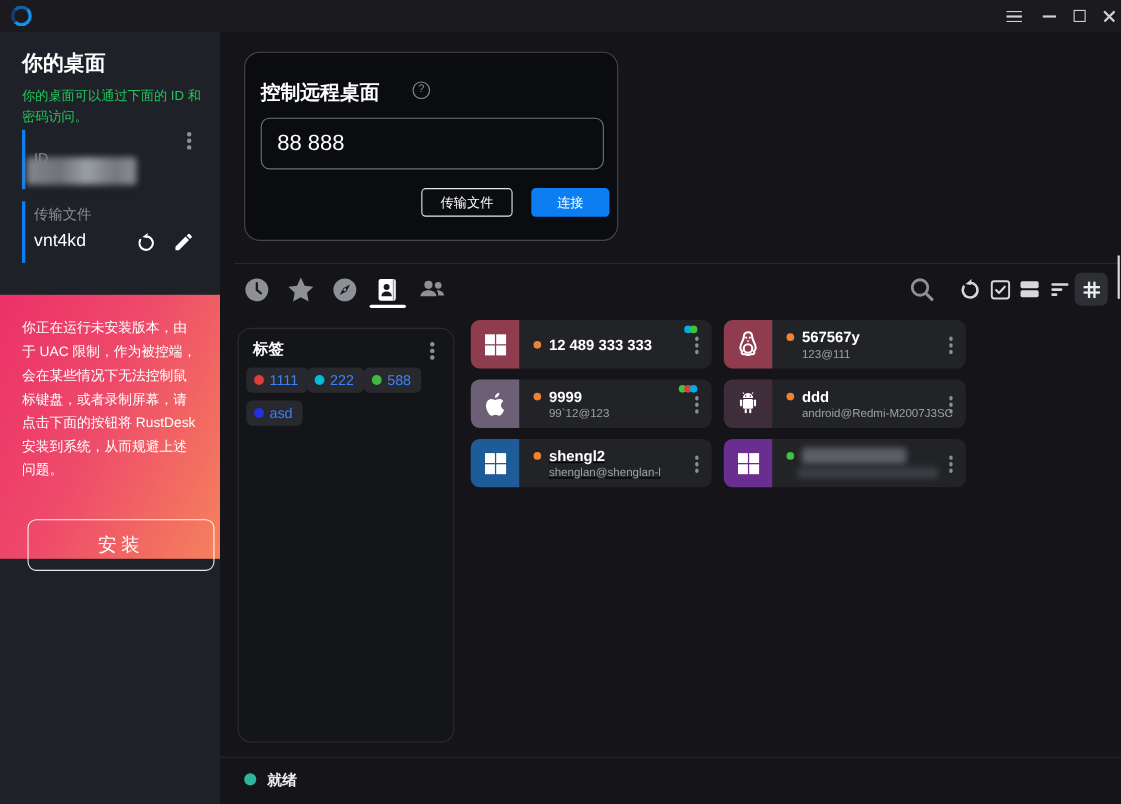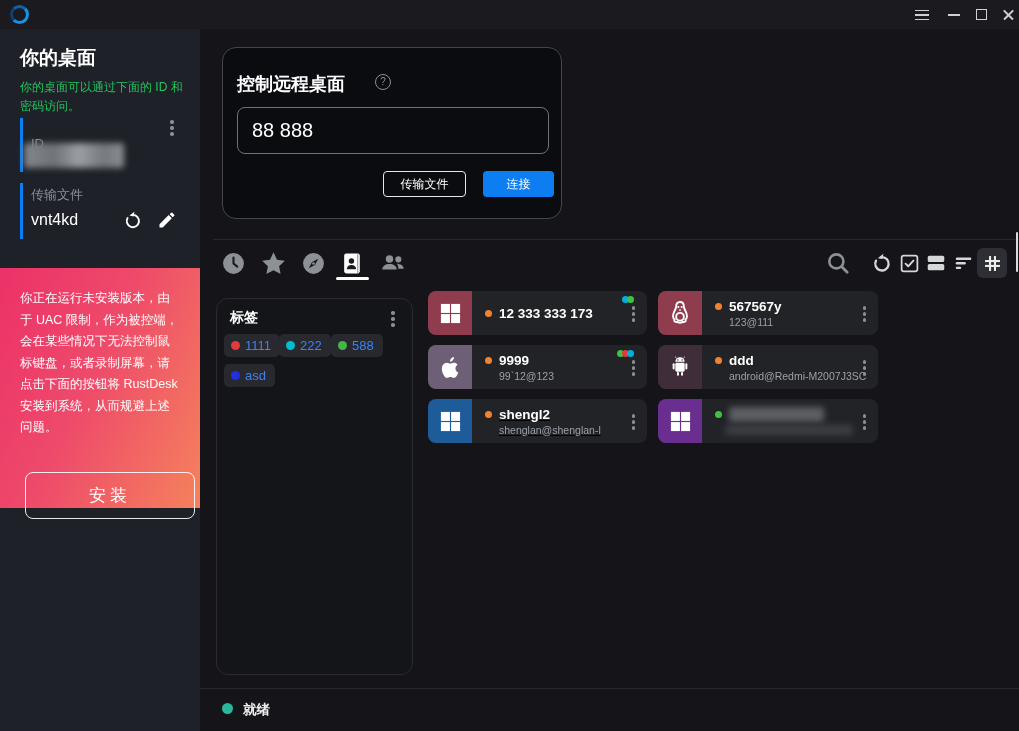--- a/index.html
+++ b/index.html
@@ -267,21 +267,21 @@
       <svg width="23" height="23" viewBox="0 0 24 24" fill="#ffffff">
           <rect x="2" y="2" width="9.4" height="9.4"></rect>
           <rect x="12.6" y="2" width="9.4" height="9.4"></rect>
           <rect x="2" y="12.6" width="9.4" height="9.4"></rect>
           <rect x="12.6" y="12.6" width="9.4" height="9.4"></rect>
         </svg>
     </div>
     <div class="peer-body">
       <div class="name-row">
         <span class="status-dot" style="background: rgb(239, 131, 50);"></span>
-        <span class="peer-name">12 333 333 173</span>
+        <span class="peer-name">12 489 333 333</span>
       </div>
       <div class="tagdots">
         <span class="tagdot" style="background: rgb(0, 174, 224);"></span>
         <span class="tagdot" style="background: rgb(63, 194, 63);"></span>
       </div>
       <span class="vdots peer-menu"></span>
     </div>
   </div>
 
   <div class="peer-card" style="left:658px; top:291px; width:220px;">

